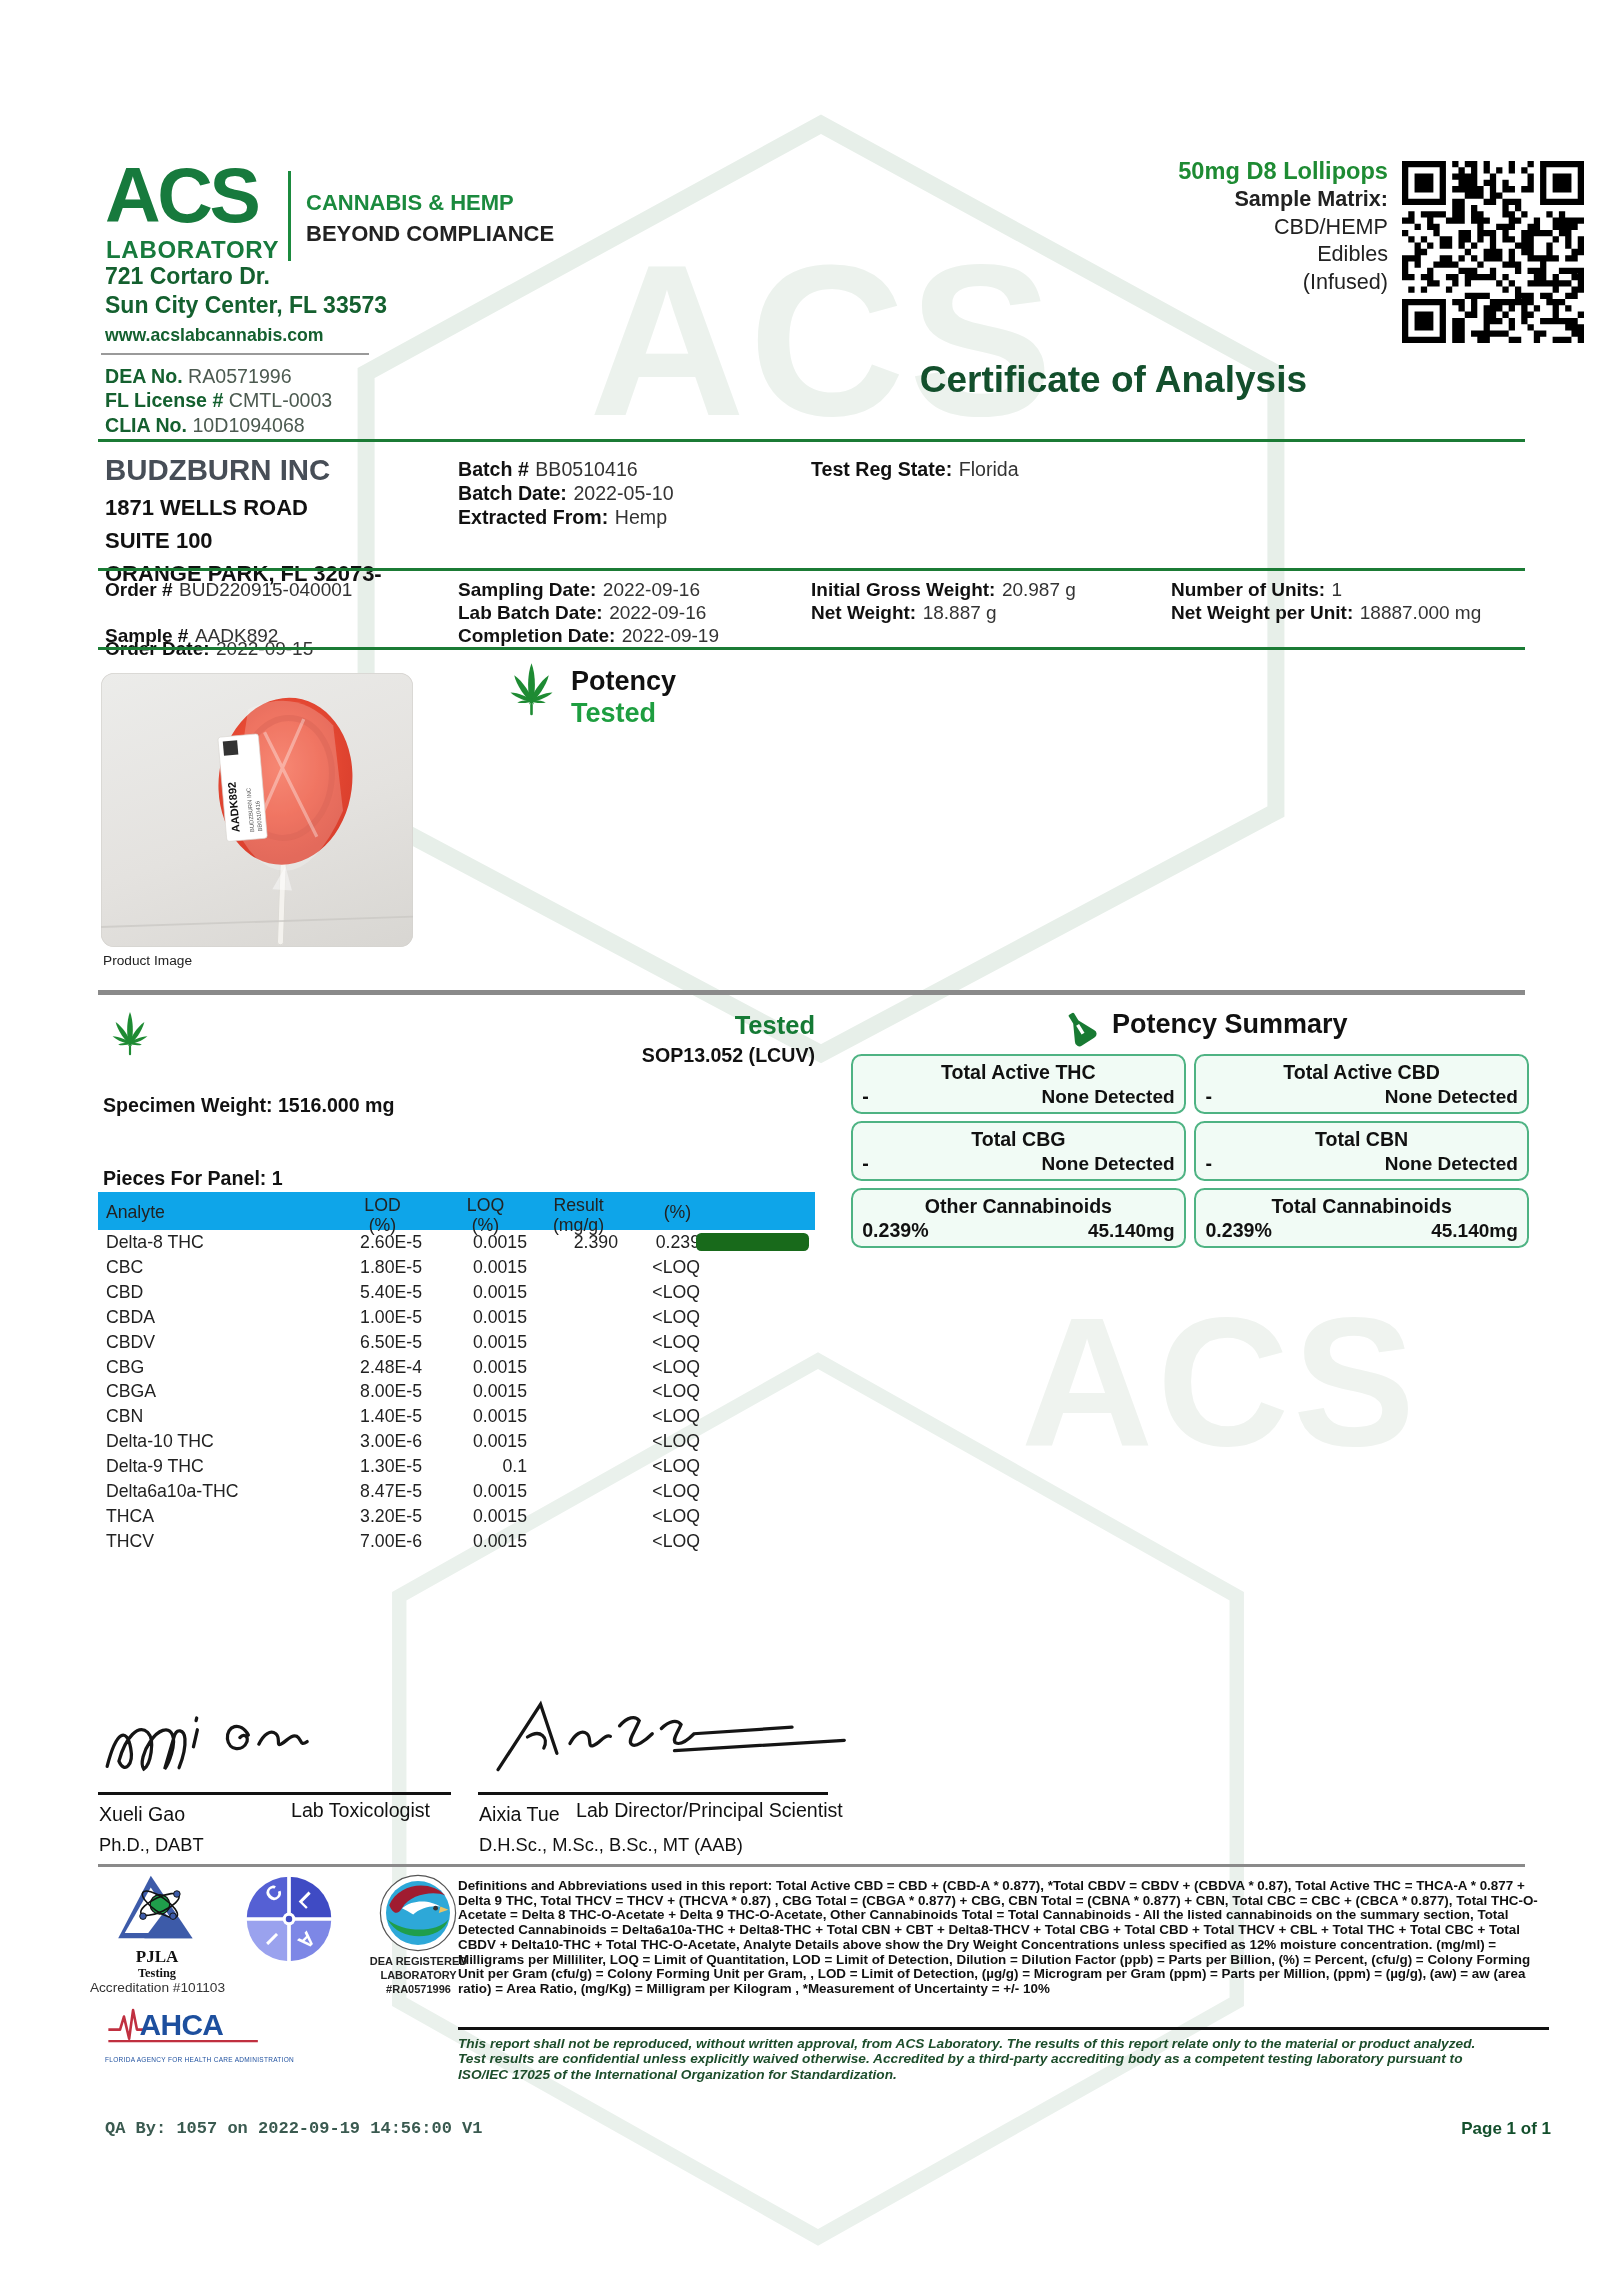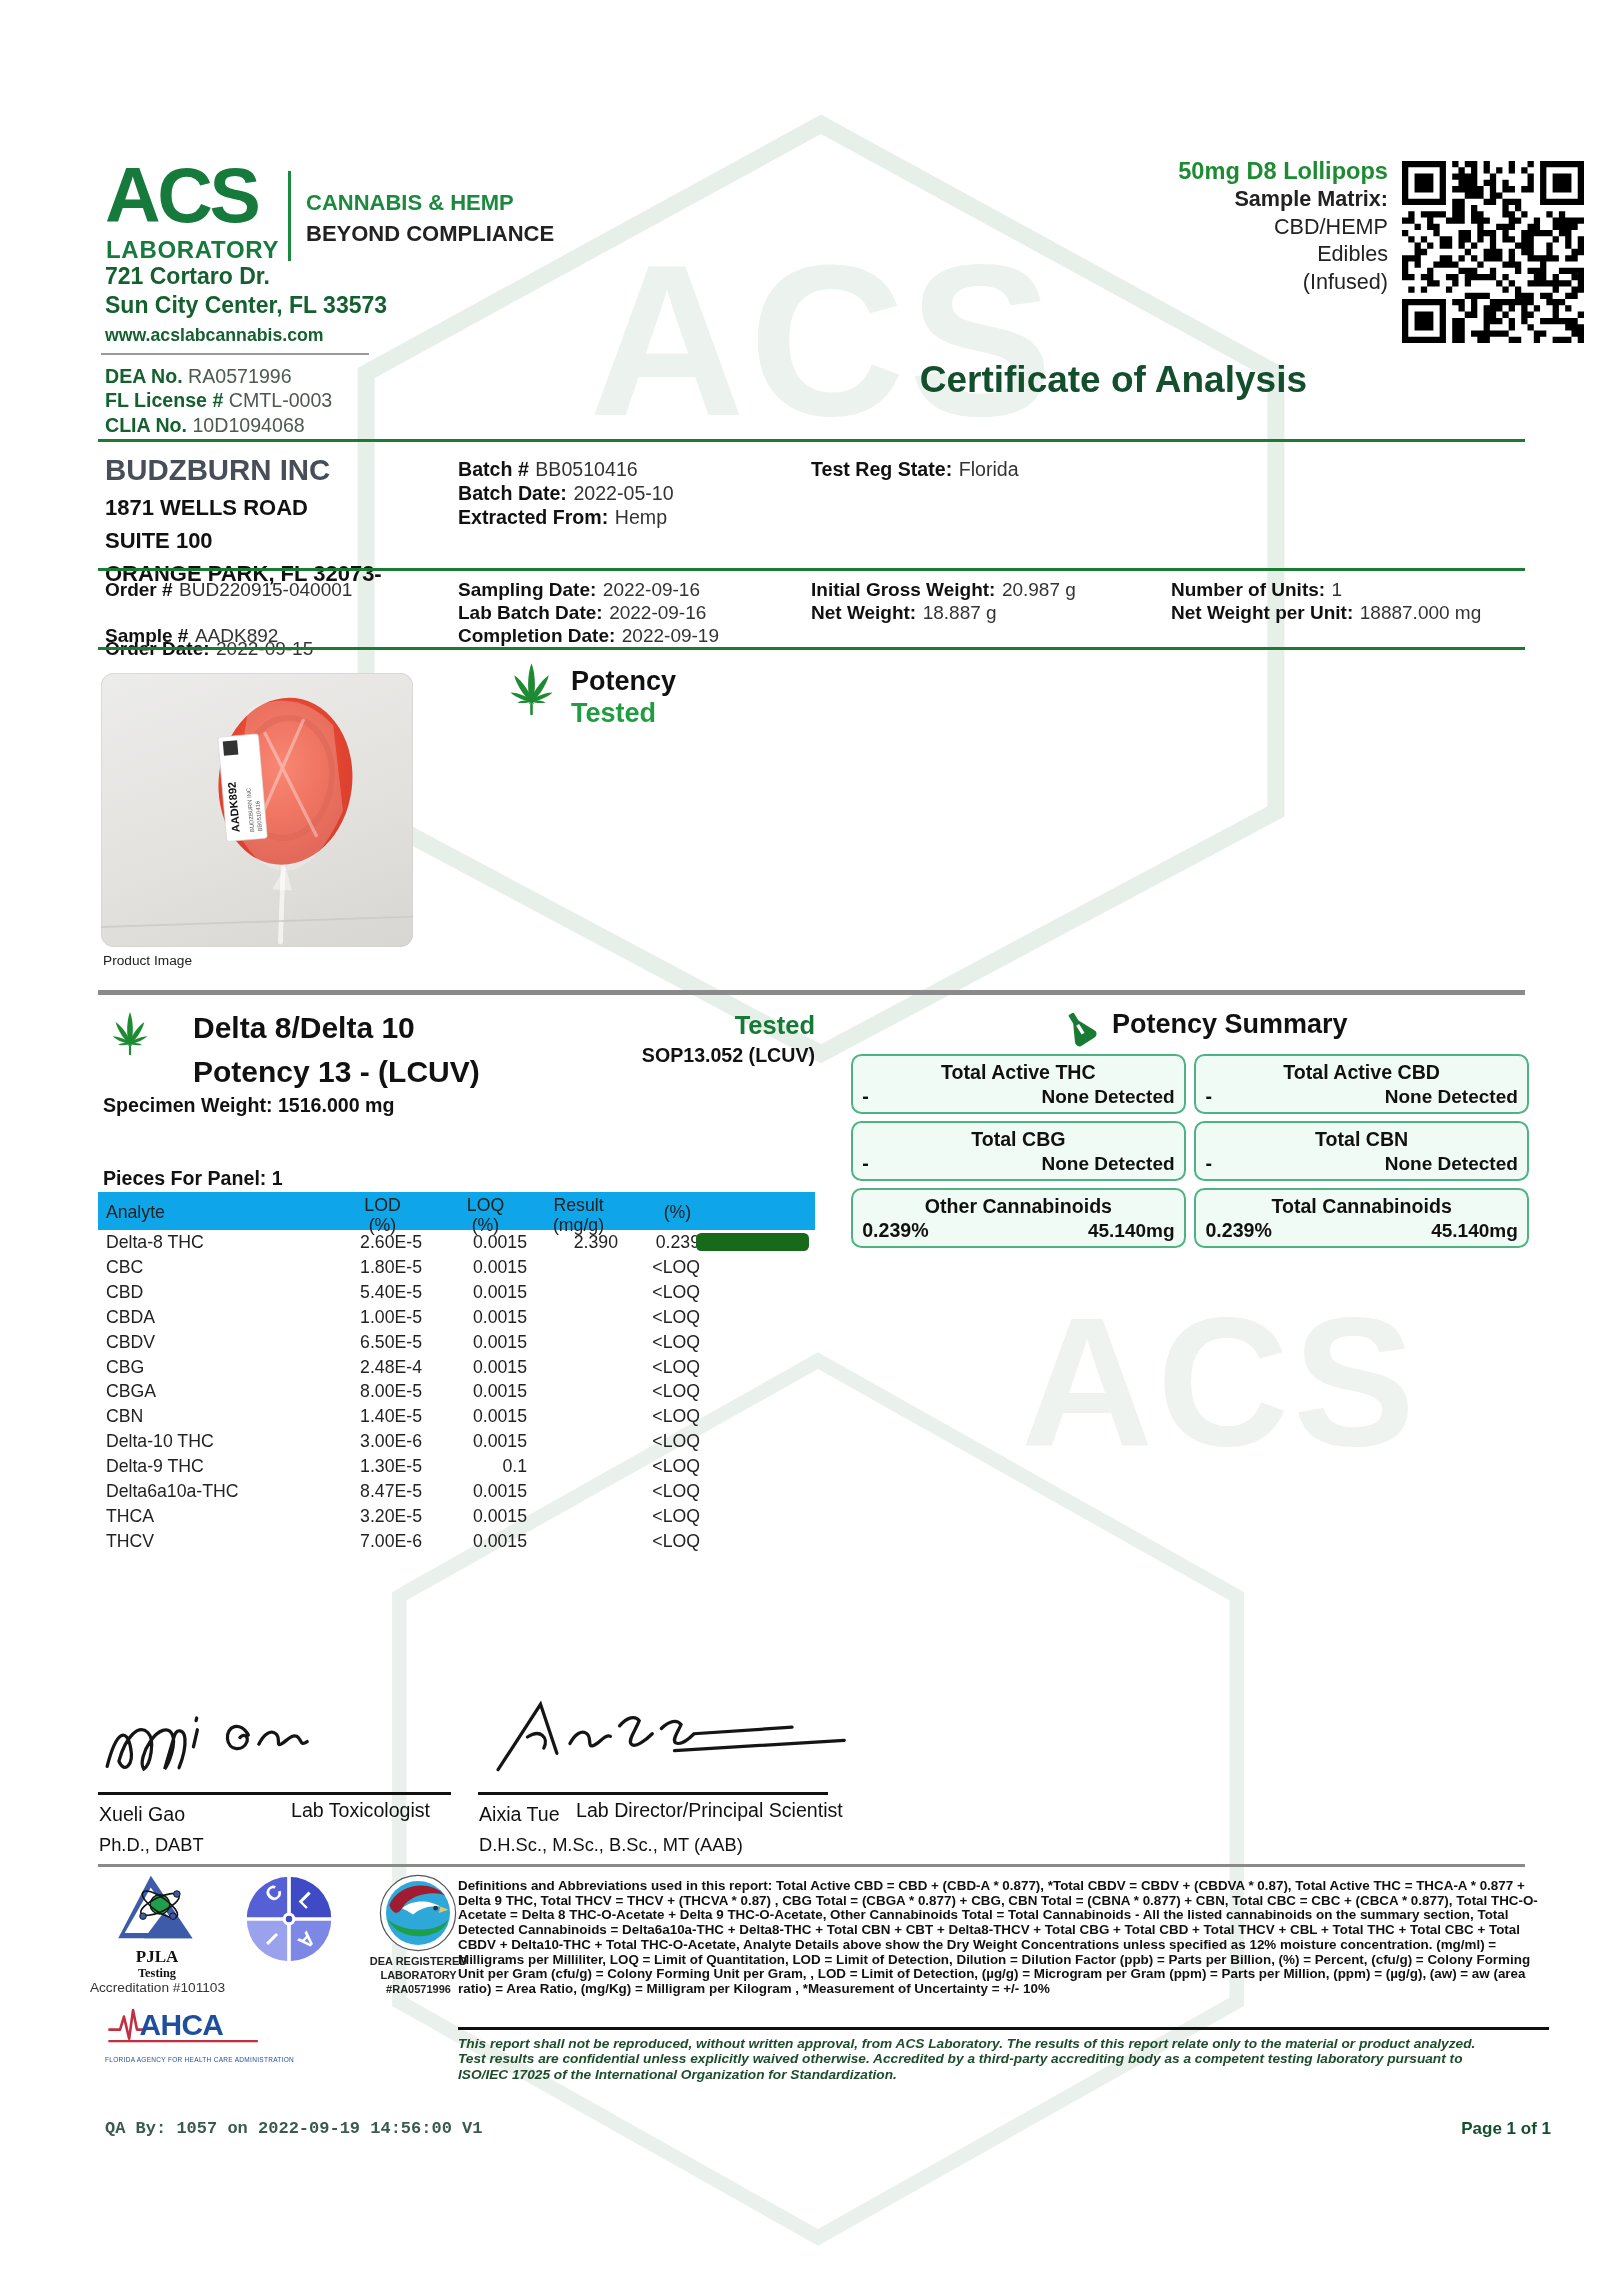--- a/index.html
+++ b/index.html
@@ -210,24 +210,20 @@
       <path d="M0 8 C7 -10 7 -40 0 -58 C-7 -40 -7 -10 0 8 Z"></path>
       <path d="M0 8 C7 -10 7 -40 0 -58 C-7 -40 -7 -10 0 8 Z" transform="rotate(34) scale(0.82)"></path>
       <path d="M0 8 C7 -10 7 -40 0 -58 C-7 -40 -7 -10 0 8 Z" transform="rotate(-34) scale(0.82)"></path>
       <path d="M0 8 C7 -10 7 -40 0 -58 C-7 -40 -7 -10 0 8 Z" transform="rotate(68) scale(0.6)"></path>
       <path d="M0 8 C7 -10 7 -40 0 -58 C-7 -40 -7 -10 0 8 Z" transform="rotate(-68) scale(0.6)"></path>
       <path d="M0 8 C7 -10 7 -40 0 -58 C-7 -40 -7 -10 0 8 Z" transform="rotate(96) scale(0.38)"></path>
       <path d="M0 8 C7 -10 7 -40 0 -58 C-7 -40 -7 -10 0 8 Z" transform="rotate(-96) scale(0.38)"></path>
       <rect x="-2" y="4" width="4" height="18" rx="2"></rect>
     </g>
   </svg>
-  <div class="abs z h-delta" style="left:193px;top:1006px;">
-    <div>Delta 8/Delta 10</div>
-    <div>Potency 13 - (LCUV)</div>
-  </div>
   <div class="abs z h-tested" style="left:553px;top:1011px;width:262px;text-align:right;">Tested</div>
   <div class="abs z h-sop" style="left:553px;top:1044px;width:262px;text-align:right;">SOP13.052 (LCUV)</div>
   <div class="abs z spec" style="left:103px;top:1094px;">Specimen Weight: 1516.000 mg</div>
   <div class="abs z spec" style="left:103px;top:1167px;">Pieces For Panel: 1</div>
 
   <div class="abs z thead" style="left:98px;top:1192px;width:717px;height:38px;">
     <div class="tc th" style="left:7.9px;top:9.8px;text-align:left;">Analyte</div>
     <div class="tc th" style="left:242px;top:2.6px;width:85px;"><span>LOD</span><br><span>(%)</span></div>
     <div class="tc th" style="left:345px;top:2.6px;width:85px;"><span>LOQ</span><br><span>(%)</span></div>
     <div class="tc th" style="left:438px;top:2.6px;width:85px;"><span>Result</span><br><span>(mg/g)</span></div>

